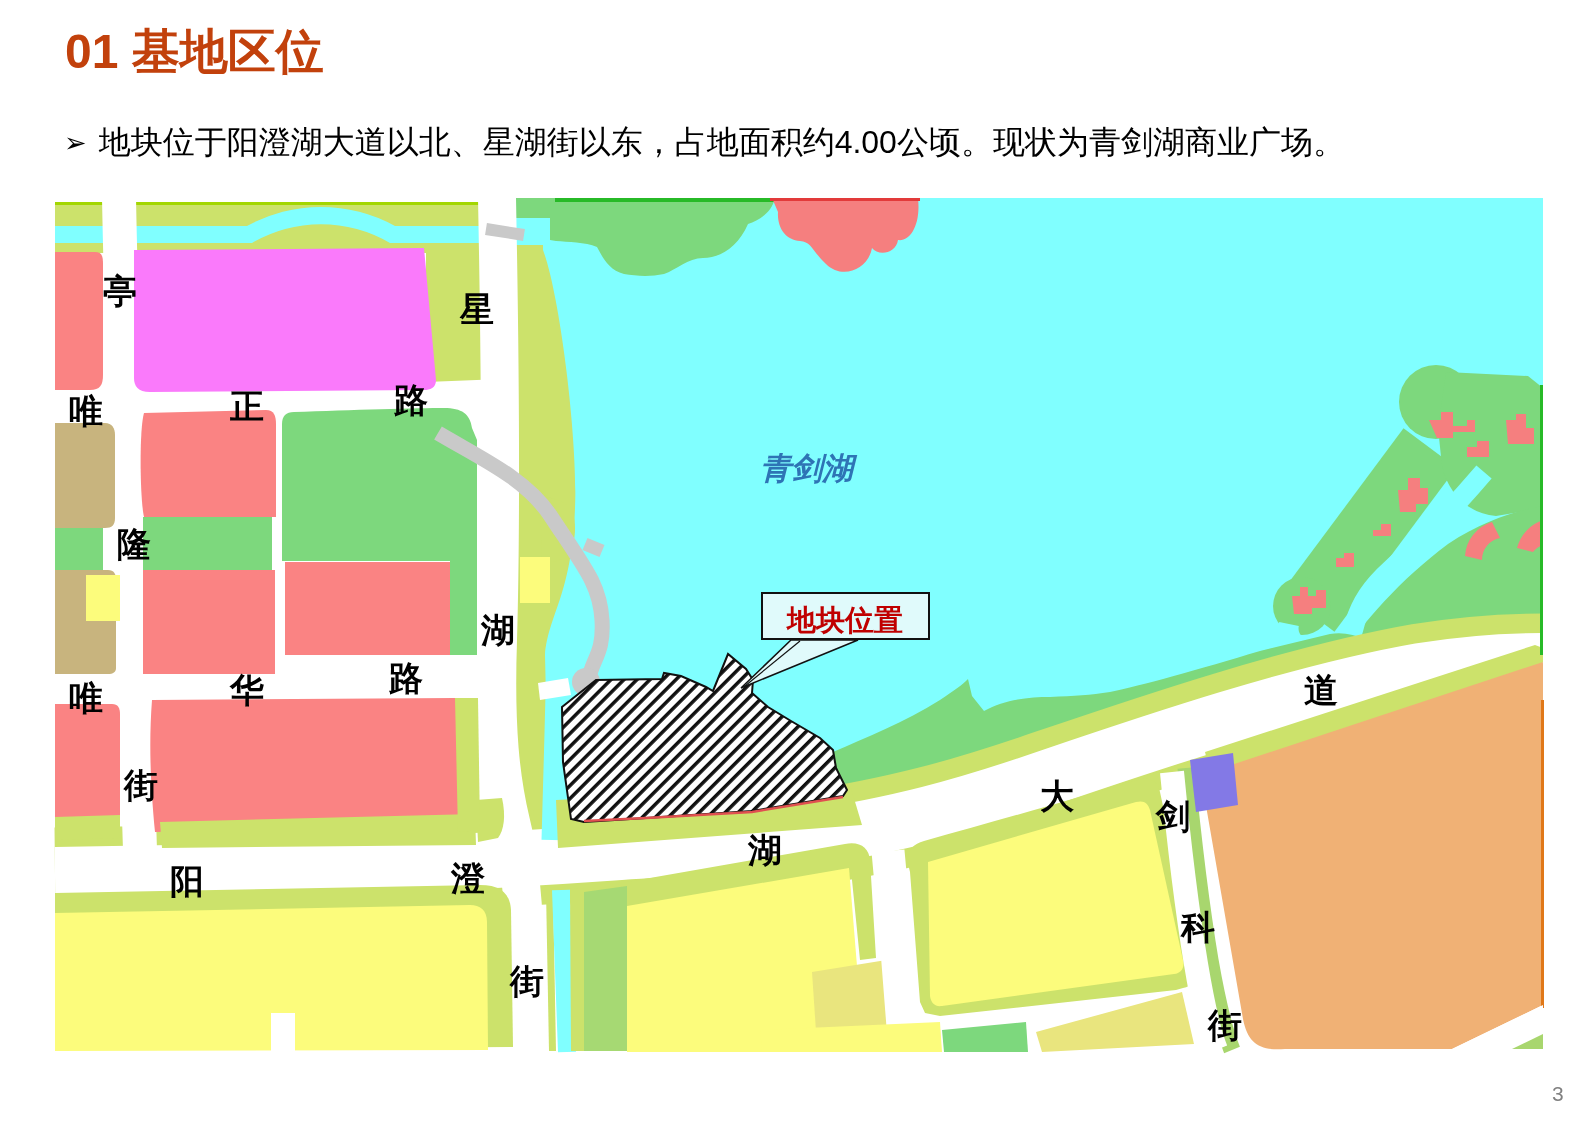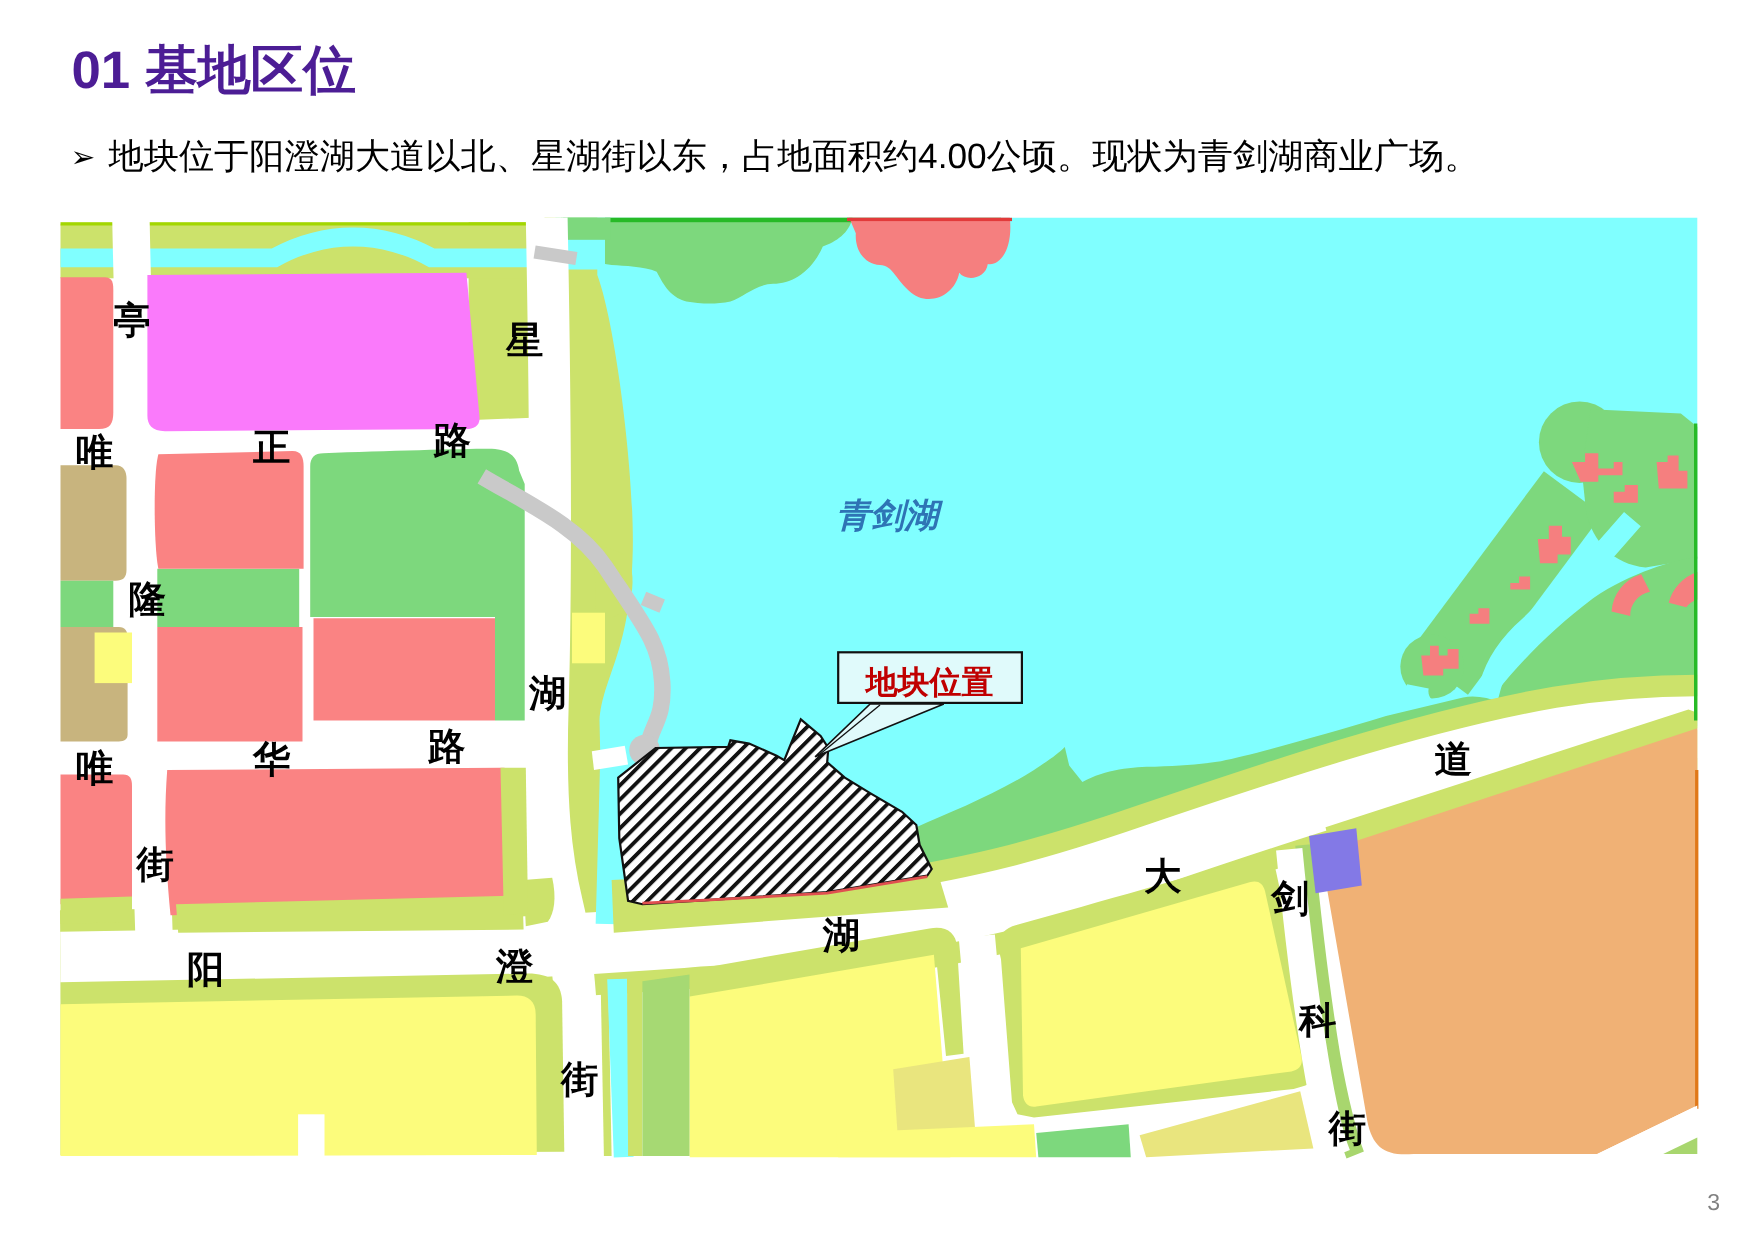--- a/index.html
+++ b/index.html
@@ -1,18 +1,18 @@
 <!DOCTYPE html>
 <html><head>
 <meta charset="utf-8">
 <style>
 html,body{margin:0;padding:0;background:#fff;}
 body{width:1587px;height:1123px;position:relative;overflow:hidden;
   font-family:"Liberation Sans",sans-serif;}
-.title{position:absolute;left:65px;top:32px;font-size:48px;font-weight:900;color:#4c1d95;}
+.title{position:absolute;left:65px;top:20px;font-size:48px;font-weight:900;color:#c2410c;}
 .bullet{position:absolute;left:64px;top:121px;font-size:32px;color:#000;}
 .bullet .arr{font-size:27px;margin-right:12px;vertical-align:1px;}
 .pagenum{position:absolute;left:1552px;top:1082px;font-size:21px;color:#808080;}
 svg{position:absolute;left:0;top:0;}
 .lbl{font-size:34px;font-weight:900;fill:#000;font-family:"Liberation Sans",sans-serif;}
 </style>
 </head>
 <body>
 
 <div class="title">01 基地区位</div>

